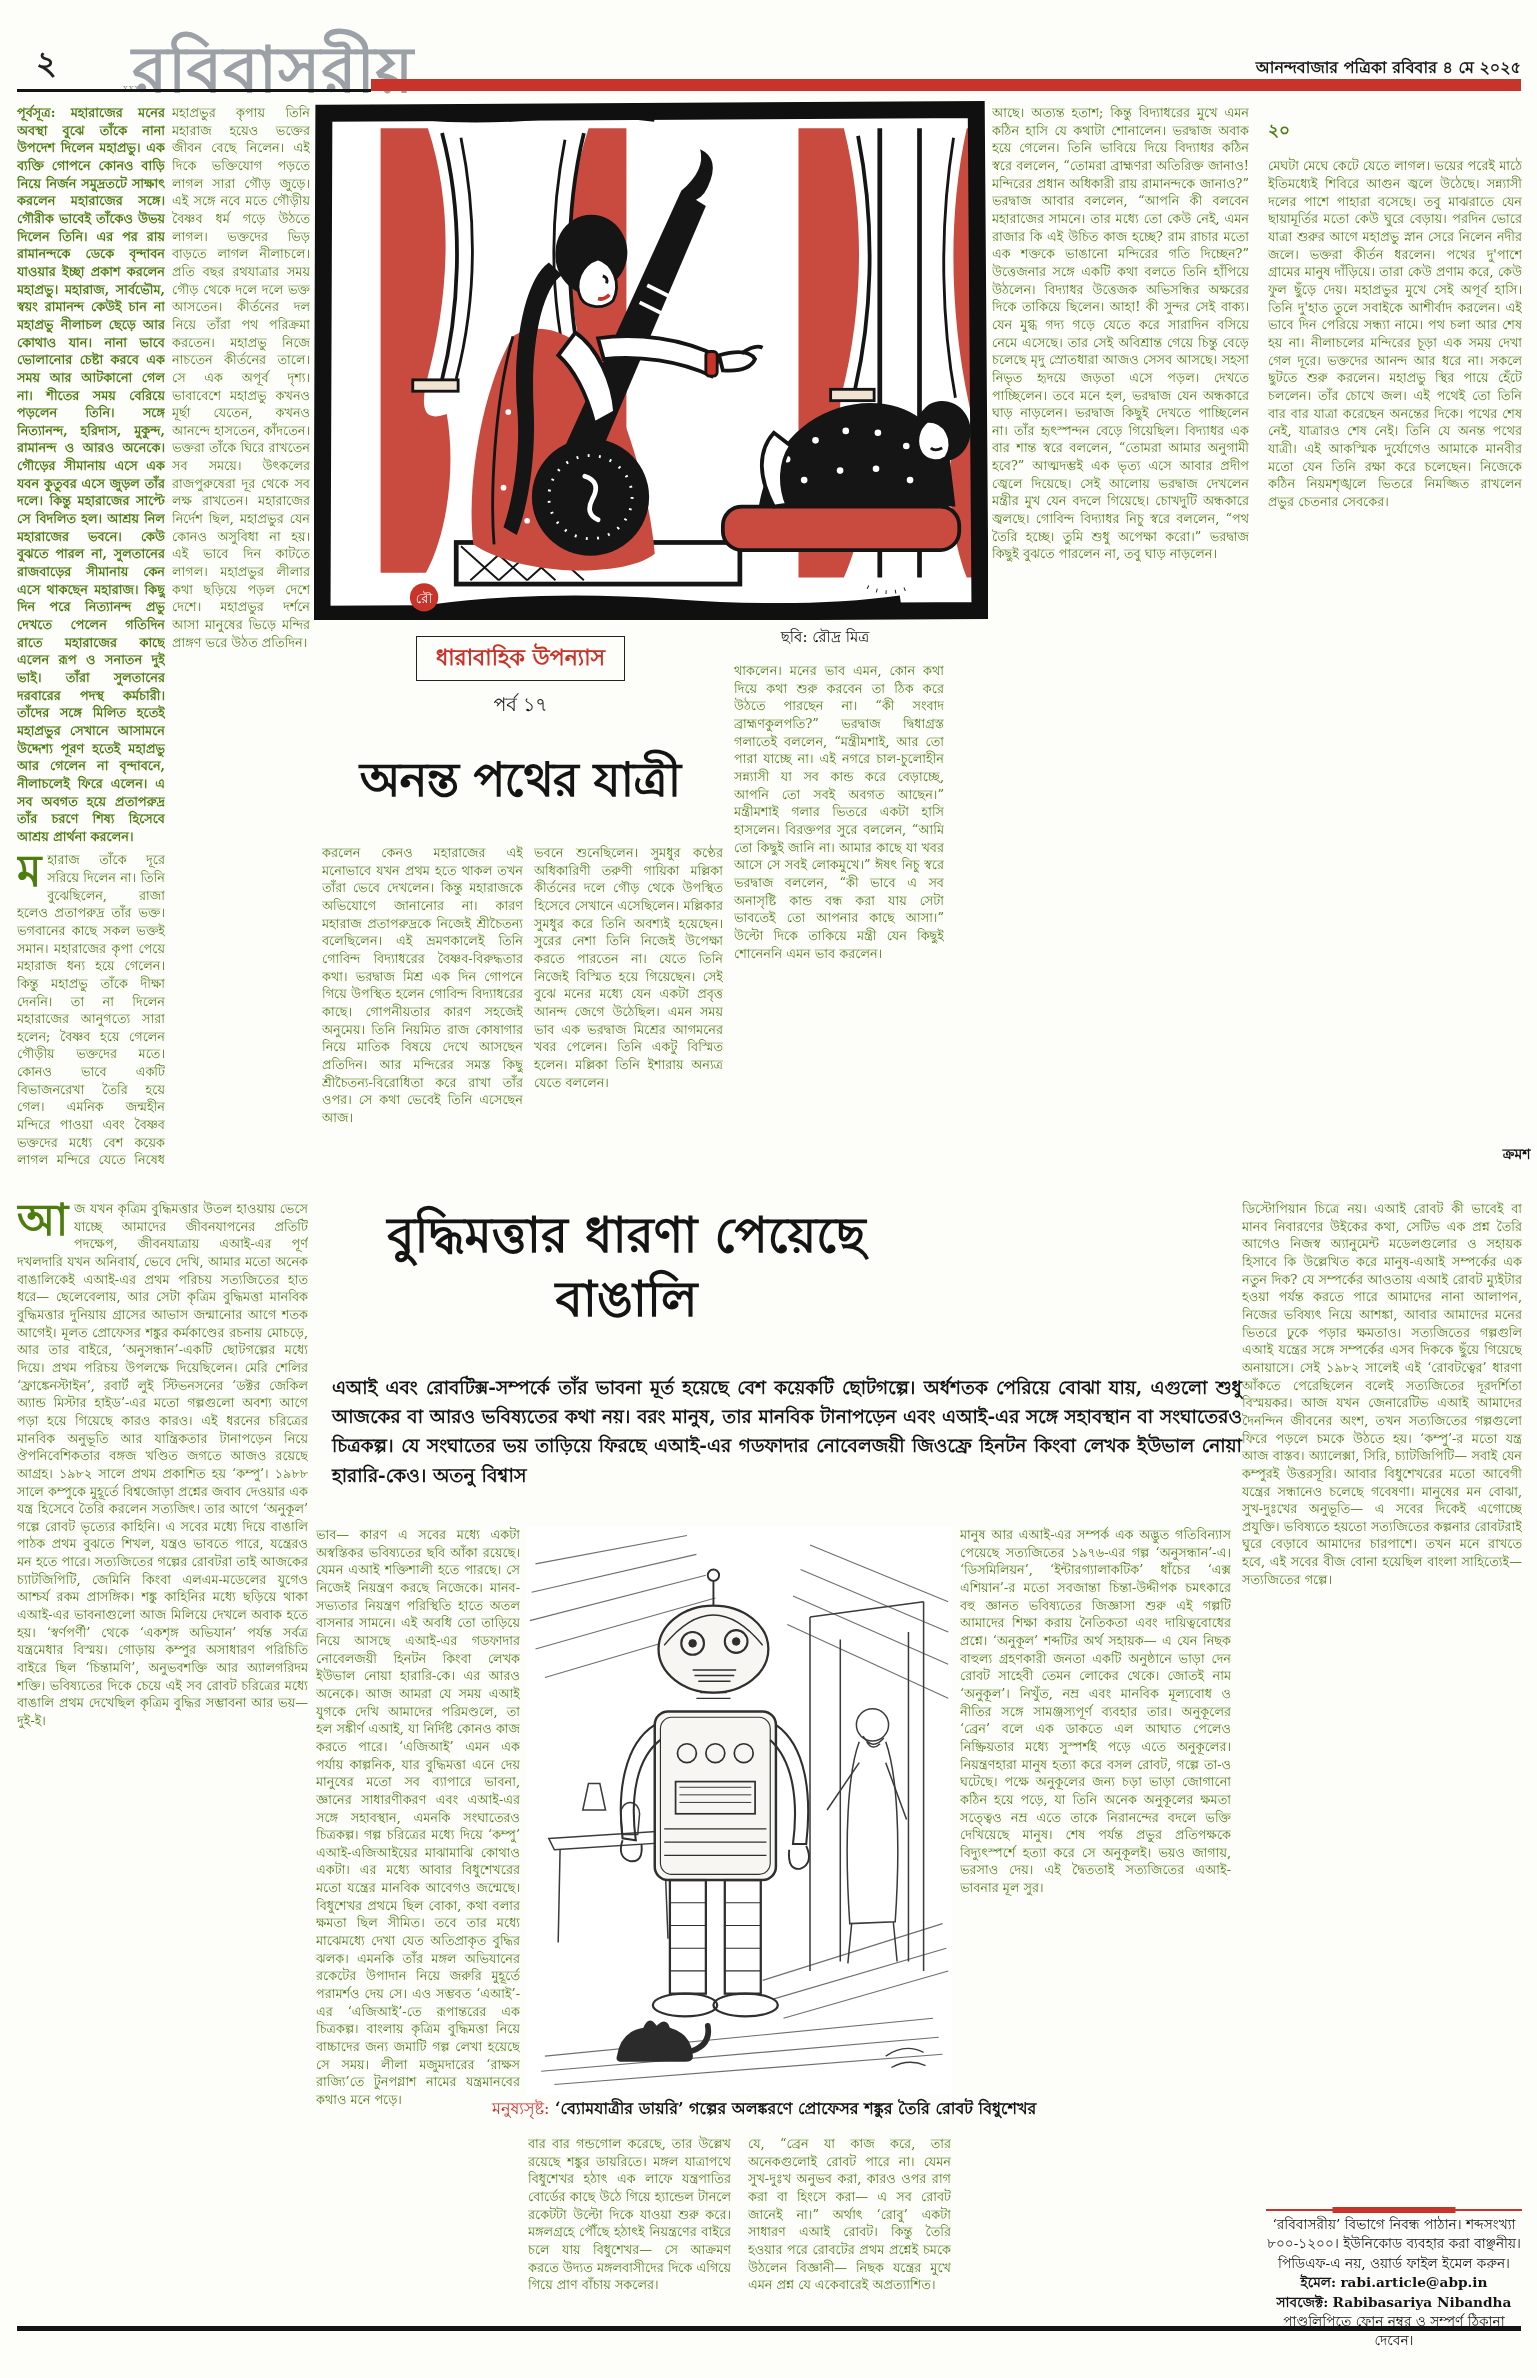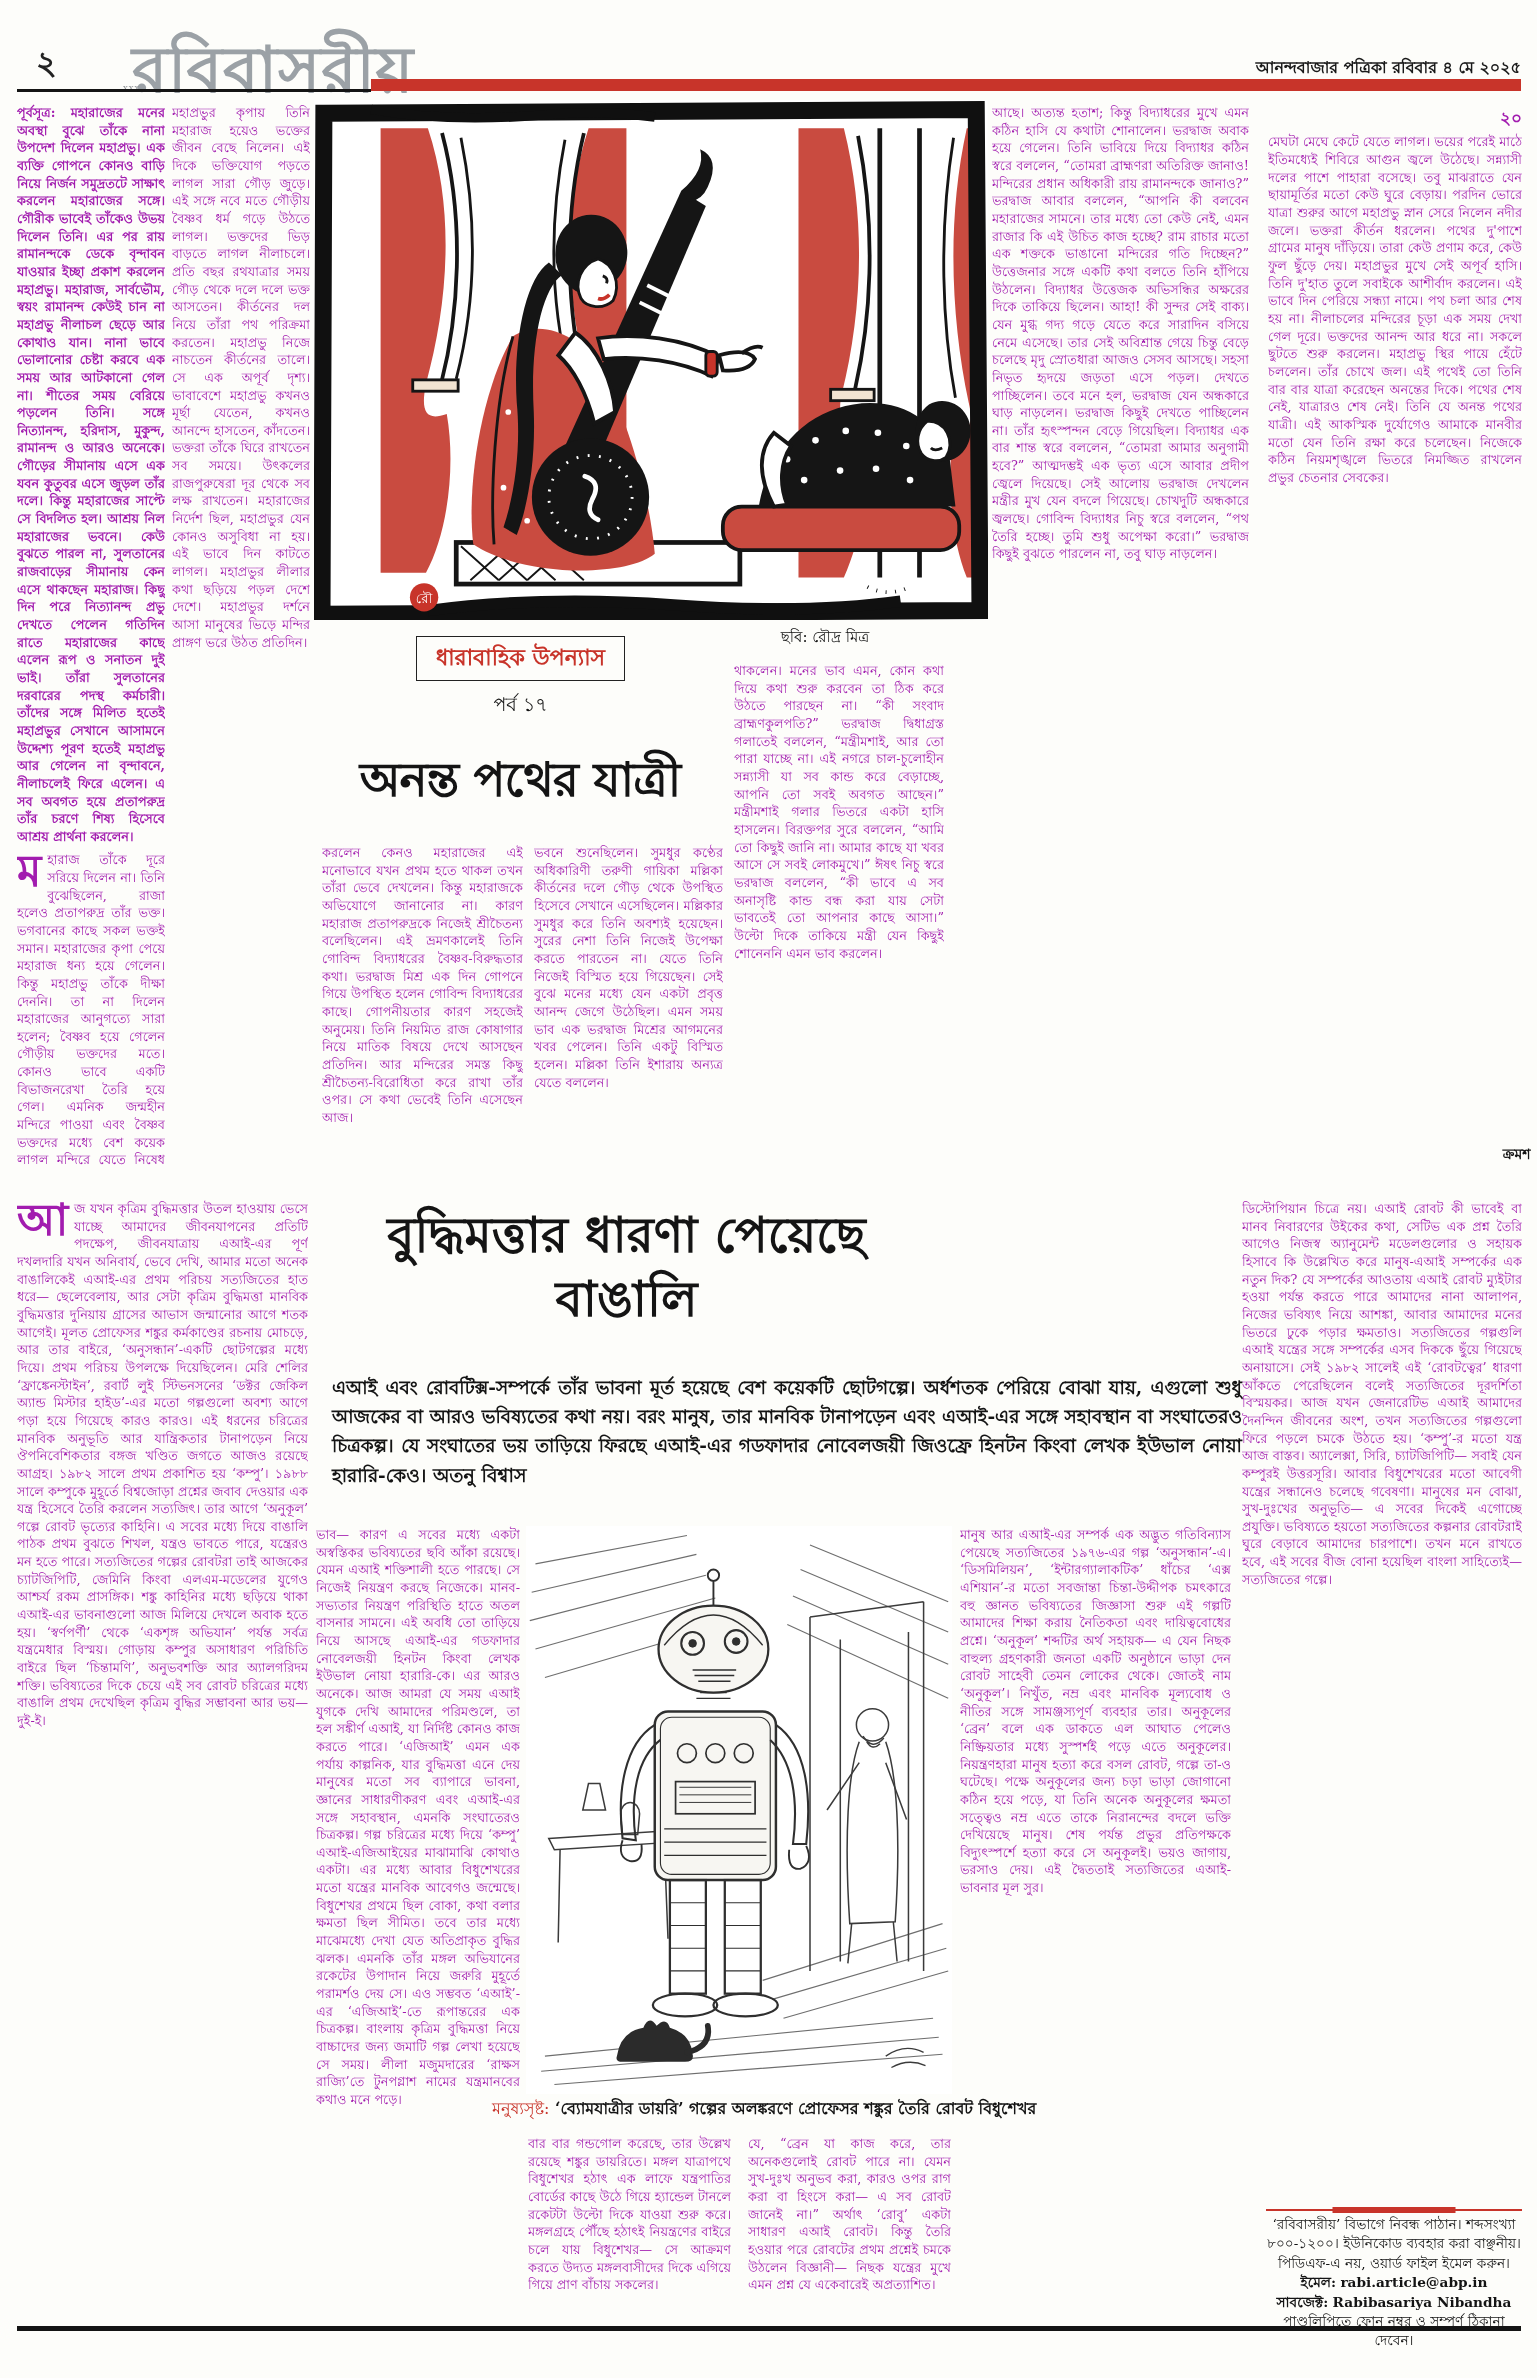--- a/index.html
+++ b/index.html
@@ -7,33 +7,33 @@
         font-family:"DejaVu Serif","Liberation Serif",serif;color:#141414;overflow:hidden;}
   .abs{position:absolute;}
   
   .pagenum{left:36px;top:38px;font-size:32px;font-weight:bold;color:#222;}
   .masthead{left:132px;top:21px;font-size:64px;font-weight:bold;color:#9ba1a6;letter-spacing:0.9px;}
   .mast-mark{left:123px;top:83px;font-size:8.5px;color:#8c9094;letter-spacing:0.9px;}
   .redbar{left:371px;top:79px;width:1150px;height:12.3px;}
   .blackline{left:17px;top:89px;width:354px;height:2.8px;background:#141414;}
   .edition{left:1079px;top:55px;width:442px;text-align:right;font-size:16px;font-weight:bold;color:#1a1a1a;}
   
-  .col{position:absolute;text-align:justify;font-size:12.8px;line-height:1.38;overflow:hidden;color:#a21caf;}
+  .col{position:absolute;text-align:justify;font-size:12.8px;line-height:1.38;overflow:hidden;color:#4d7c0f;}
   .col p{margin:0 0 5.7px 0;}
   .recap{font-weight:600;}
   .dc{float:left;font-size:44px;line-height:.82;font-weight:bold;padding:1.9px 5.7px 0 0;}
   
   .nheader{left:317px;top:636px;width:407px;text-align:center;}
   .kicker{display:inline-block;border:1.9px solid #222;padding:2.8px 19px;font-size:22px;font-weight:bold;}
   .episode{margin-top:9.5px;font-size:19px;}
   .author{margin-top:5.7px;font-size:22px;font-weight:bold;}
   .ntitle{left:312px;top:744px;width:416px;text-align:center;font-size:47px;font-weight:800;
           white-space:nowrap;overflow:hidden;letter-spacing:-0.9px;}
   .credit{left:666px;top:625px;width:318px;text-align:center;font-size:15px;font-weight:normal;}
-  .secbreak{text-align:right;font-weight:bold;font-size:17px;margin:3px 0;}
+  .secbreak{text-align:left;font-weight:bold;font-size:17px;margin:15px 0;}
   .continued{left:1370px;top:1143px;width:151px;text-align:right;font-weight:bold;font-size:14px;background:#fdfdfa;padding-left:9.5px;}
   
   .headline{left:314px;top:1204px;width:625px;text-align:center;font-size:49px;line-height:1.3;font-weight:800;}
   .standfirst{left:332px;top:1374px;width:910px;font-size:18.5px;line-height:1.56;font-weight:600;text-align:justify;}
   .byline{font-weight:800;font-size:19px;white-space:nowrap;}
   .caption{left:492px;top:2099px;width:750px;font-size:16px;font-weight:bold;line-height:1.3;}
   .cap-lead{font-weight:400;}
   
   .notice{left:1266px;top:2209px;width:256px;text-align:center;font-size:13.7px;line-height:1.42;}
   .notice-rule{height:1.9px;margin-bottom:3.8px;position:relative;}

